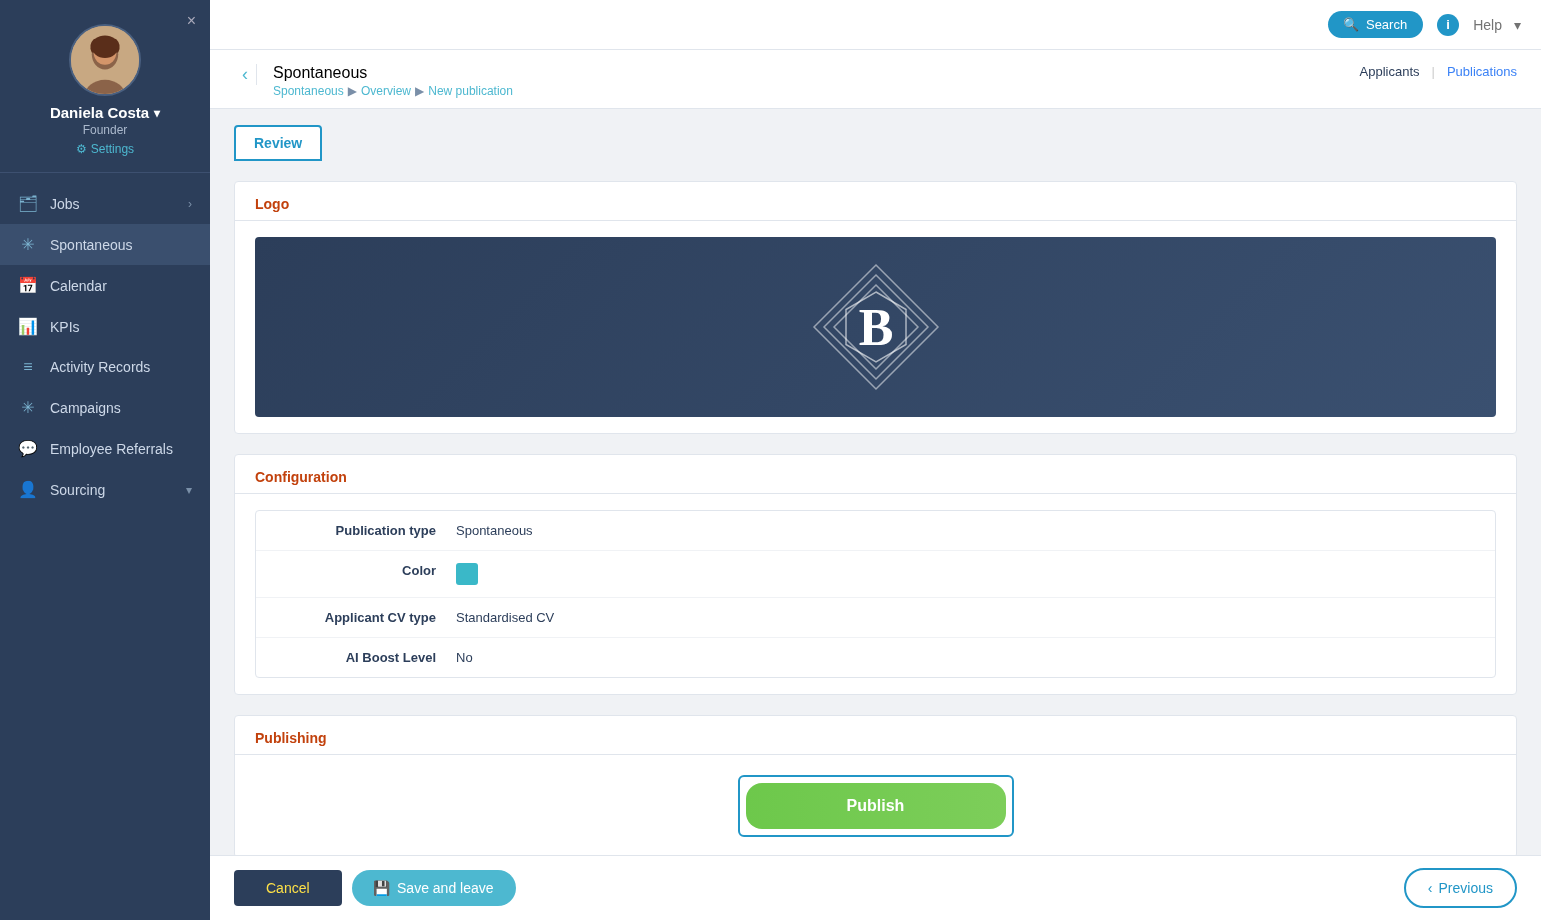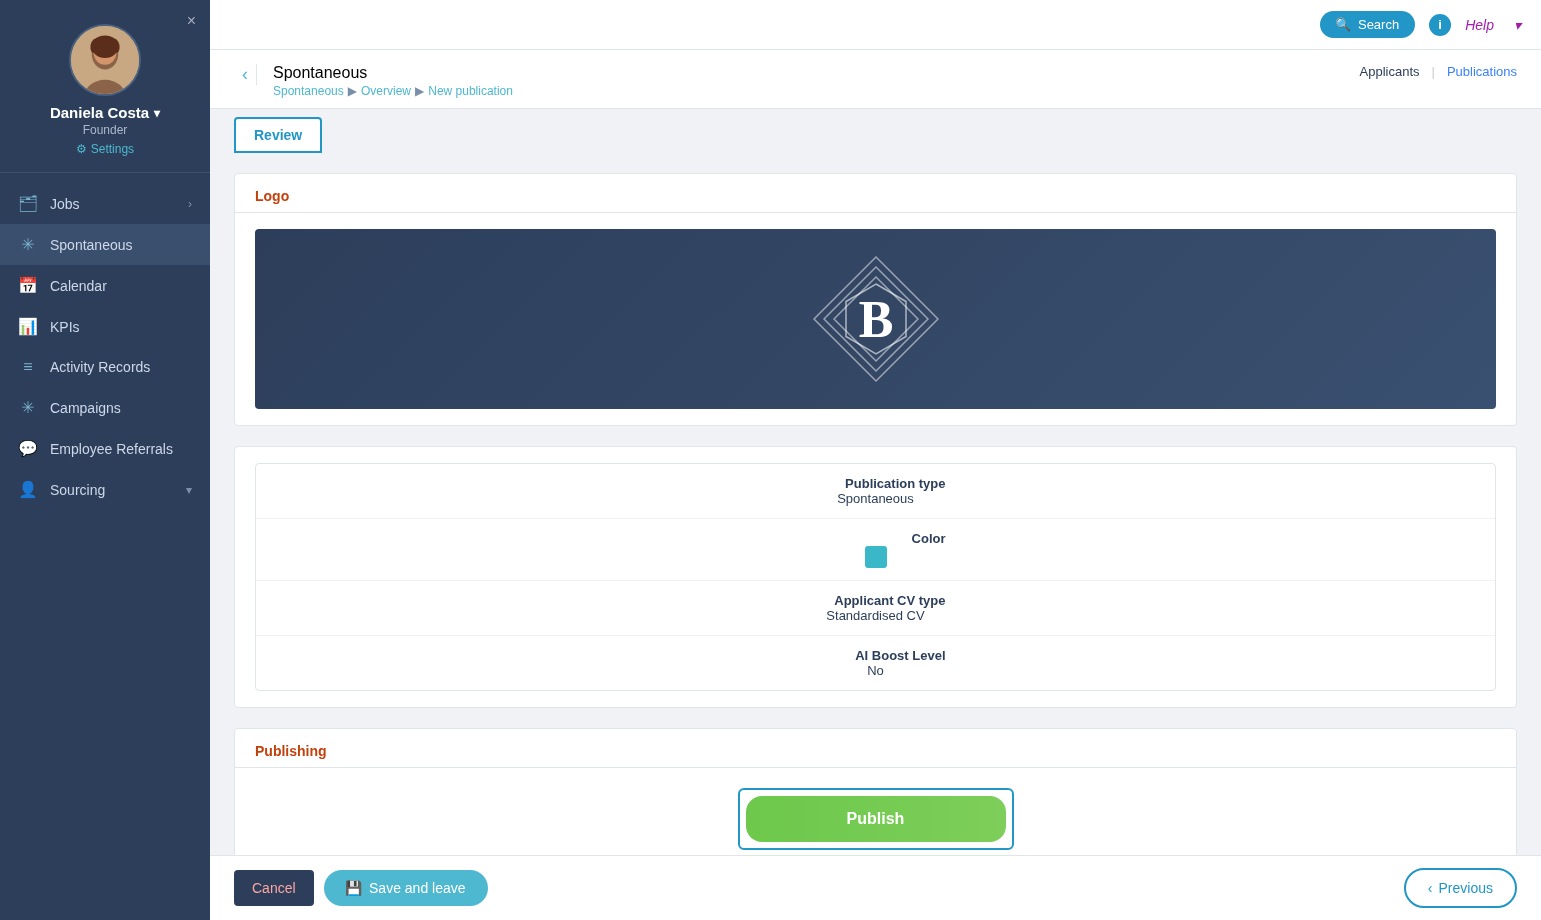--- a/index.html
+++ b/index.html
@@ -107,27 +107,26 @@
       border: none;
       border-radius: 20px;
       padding: 6px 16px;
       font-size: 13px;
       cursor: pointer;
       display: flex;
       align-items: center;
       gap: 6px;
     }
     .topbar-help {
-      color: #a21caf;
-      font-size: 14px;
-      cursor: pointer;
-      display: flex;
-      align-items: center;
-      gap: 20px;
-      font-style: italic;
+      color: #737373;
+      font-size: 14px;
+      cursor: pointer;
+      display: flex;
+      align-items: center;
+      gap: 12px;
     }
     .info-icon {
       background: #2196c7;
       color: #fff;
       border-radius: 50%;
       width: 22px;
       height: 22px;
       display: flex;
       align-items: center;
       justify-content: center;
@@ -183,21 +182,21 @@
       border-right: 1px solid #e0e5ec;
       height: 100%;
       display: flex;
       align-items: center;
     }
 
     
     .page-body {
       flex: 1;
       overflow-y: auto;
-      padding: 8px 24px;
+      padding: 16px 24px;
     }
 
     
     .tabs {
       display: flex;
       margin-bottom: 20px;
     }
     .tab {
       padding: 8px 18px;
       border: 1px solid #ccc;
@@ -245,24 +244,22 @@
     }
 
     
     .config-table {
       border: 1px solid #e0e5ec;
       border-radius: 4px;
       overflow: hidden;
     }
     .config-row {
       display: flex;
-      align-items: center;
       padding: 12px 20px;
       border-bottom: 1px solid #f0f2f5;
-      flex-direction: column;
     }
     .config-row:last-child { border-bottom: none; }
     .config-label {
       width: 180px;
       font-weight: bold;
       font-size: 13px;
       color: #2c3e5a;
       text-align: right;
       padding-right: 20px;
     }
@@ -307,24 +304,24 @@
       background: #fff;
       border-top: 1px solid #e0e5ec;
       padding: 12px 24px;
       display: flex;
       align-items: center;
       justify-content: space-between;
     }
     .bottom-left { display: flex; gap: 10px; }
     .btn-cancel {
       background: #2c3e5a;
-      color: #fca5a5;
+      color: #fde047;
       border: none;
       border-radius: 4px;
-      padding: 10px 18px;
+      padding: 10px 32px;
       font-size: 14px;
       cursor: pointer;
     }
     .btn-save {
       background: #4db8d0;
       color: #fff;
       border: none;
       border-radius: 20px;
       padding: 10px 22px;
       font-size: 14px;
@@ -476,20 +473,21 @@
 
                 <polygon points="70,35 100,52.5 100,87.5 70,105 40,87.5 40,52.5" fill="none" stroke="rgba(255,255,255,0.6)" stroke-width="1.5"></polygon>
 
                 <text x="70" y="88" text-anchor="middle" font-size="52" font-weight="bold" fill="white" font-family="Georgia, serif">B</text>
               </svg>
             </div>
           </div>
         </div>
 
         <div class="card-section">
+          <div class="section-title">Configuration</div>
           <div class="section-body">
             <div class="config-table">
               <div class="config-row">
                 <div class="config-label">Publication type</div>
                 <div class="config-value">Spontaneous</div>
               </div>
               <div class="config-row">
                 <div class="config-label">Color</div>
                 <div class="config-value">
                   <div class="color-swatch" style="background:#3ab8c8;"></div>

